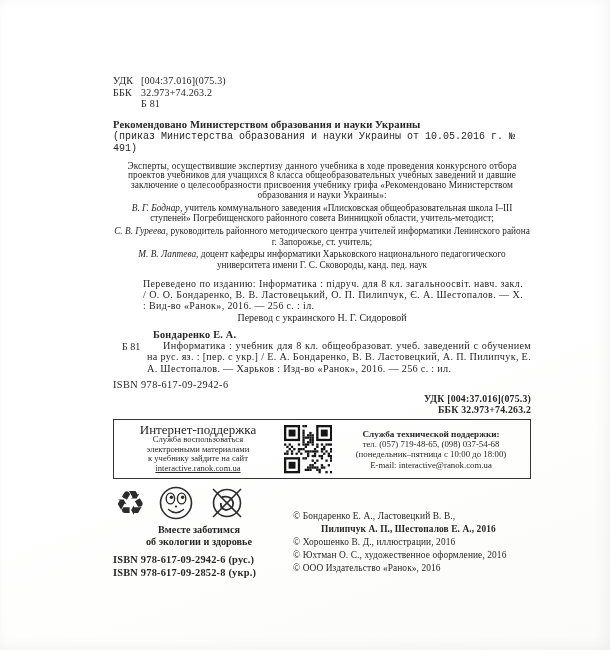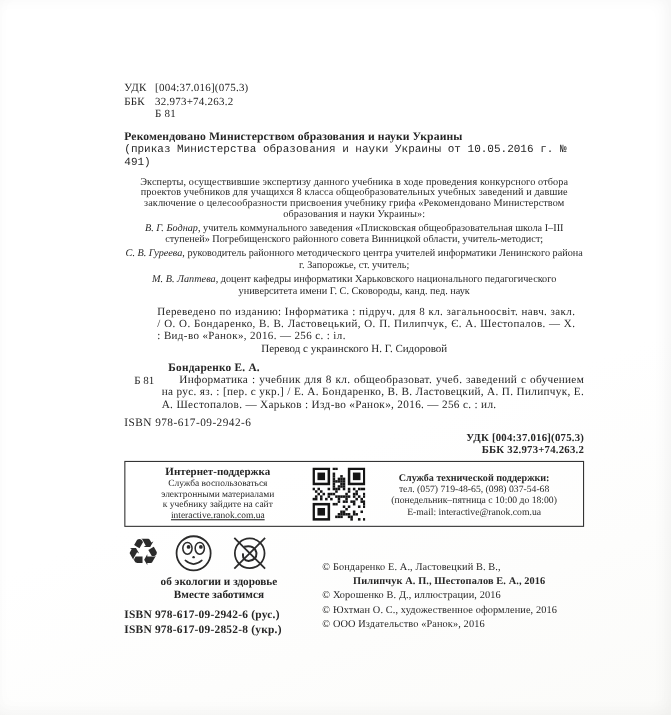--- a/index.html
+++ b/index.html
@@ -43,21 +43,21 @@
   .card-isbn{margin-top:5px;font-size:10.3px;letter-spacing:0.4px;}
   
   .codes-right{margin-top:4px;text-align:right;font-weight:bold;font-size:9.8px;line-height:10.8px;letter-spacing:0.2px;}
   
   .support{
     margin-top:4px;border:1.2px solid #343434;
     display:flex;align-items:center;
     padding:5px 6px 5px 4px;height:48px;box-sizing:content-box;
   }
   .support .col-net{width:160px;text-align:center;font-size:8.6px;line-height:9.6px;}
-  .support .col-net .ttl{font-weight:bold;font-size:10px;}
+  .support .col-net .ttl{font-weight:normal;font-size:13px;}
   .support .col-net .lnk{text-decoration:underline;color:#262626;}
   .support .col-qr{width:60px;display:flex;justify-content:center;align-items:center;}
   .support .col-tech{flex:1;text-align:center;font-size:8.8px;line-height:10.4px;}
   .support .col-tech .ttl{font-weight:bold;font-size:9.2px;}
   
   .footer{display:flex;margin-top:5px;}
   .f-left{flex:0 0 180px;}
   .icons{display:flex;align-items:center;gap:13px;padding-left:2px;height:38px;}
   .recycle{font-family:"DejaVu Sans",sans-serif;font-size:34px;line-height:34px;color:#2b2b2b;}
   .eco{margin-top:2px;text-align:center;width:172px;font-weight:bold;font-size:10.2px;line-height:11.6px;}
@@ -262,22 +262,22 @@
           <span>
             <svg width="40" height="40" viewBox="0 0 40 40">
               <circle cx="20" cy="20" r="13.5" fill="none" stroke="#2b2b2b" stroke-width="1.6"></circle>
               <line x1="6" y1="6" x2="34" y2="34" stroke="#2b2b2b" stroke-width="1.6"></line>
               <line x1="34" y1="6" x2="6" y2="34" stroke="#2b2b2b" stroke-width="1.6"></line>
               <path d="M15 14 Q24 12 26 19 Q27 26 19 27 Q13 26 14 20" fill="none" stroke="#2b2b2b" stroke-width="1.8"></path>
             </svg>
           </span>
         </div>
         <div class="eco">
+          <div>Вместе заботимся</div>
           <div>об экологии и здоровье</div>
-          <div>Вместе заботимся</div>
         </div>
         <div class="isbns">
           <div>ISBN 978-617-09-2942-6 (рус.)</div>
           <div>ISBN 978-617-09-2852-8 (укр.)</div>
         </div>
       </div>
       <div class="f-right">
         <div>© Бондаренко Е. А., Ластовецкий В. В.,</div>
         <div class="cont">Пилипчук А. П., Шестопалов Е. А., 2016</div>
         <div>© Хорошенко В. Д., иллюстрации, 2016</div>

